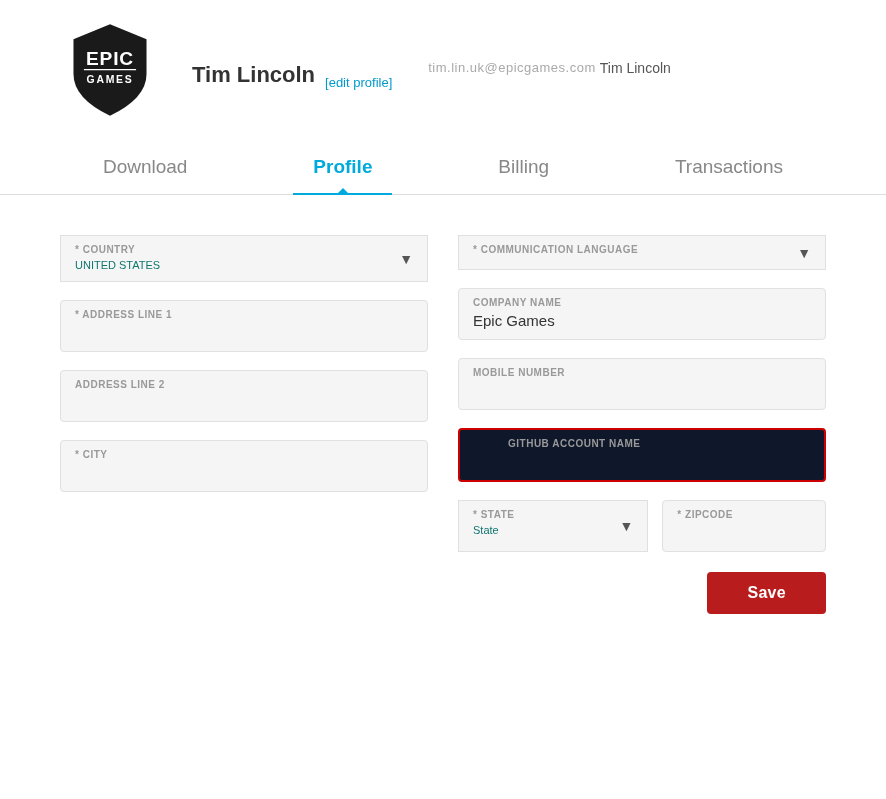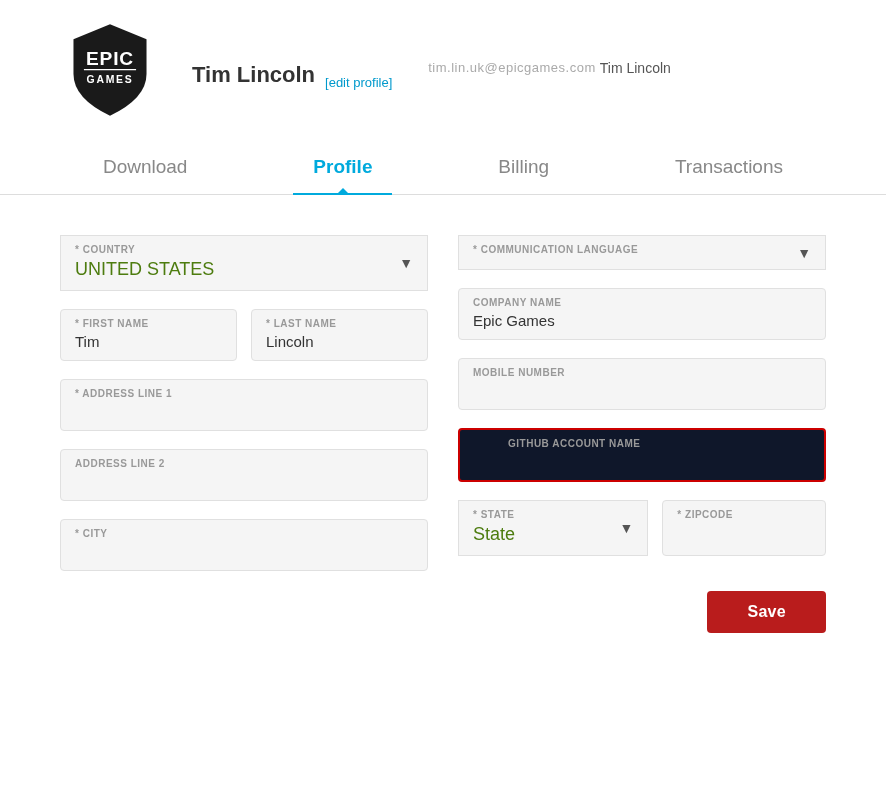--- a/index.html
+++ b/index.html
@@ -198,22 +198,22 @@
     .dropdown-field .dropdown-arrow {
       position: absolute;
       right: 14px;
       top: 50%;
       transform: translateY(-50%);
       color: #555;
       font-size: 14px;
     }
 
     .dropdown-value {
-      font-size: 18px;
-      color: #4d7c0f;
+      font-size: 11px;
+      color: #0f766e;
     }
 
     
     .state-zip-row {
       display: flex;
       gap: 14px;
     }
 
     .state-field {
       flex: 1.2;
@@ -280,30 +280,20 @@
   <div class="form-grid">
 
     <div class="form-col">
 
       <div class="dropdown-field">
         <div class="field-label">* COUNTRY</div>
         <div class="dropdown-value">UNITED STATES</div>
         <span class="dropdown-arrow">▼</span>
       </div>
 
-      <div class="field-row">
-        <div class="form-field">
-          <div class="field-label">* FIRST NAME</div>
-          <input class="field-value" type="text" value="Tim" style="">
-        </div>
-        <div class="form-field">
-          <div class="field-label">* LAST NAME</div>
-          <input class="field-value" type="text" value="Lincoln" style="">
-        </div>
-      </div>
 
       <div class="form-field">
         <div class="field-label">* ADDRESS LINE 1</div>
         <input class="field-value" type="text" style="">
       </div>
 
       <div class="form-field">
         <div class="field-label">ADDRESS LINE 2</div>
         <input class="field-value" type="text" style="">
       </div>

